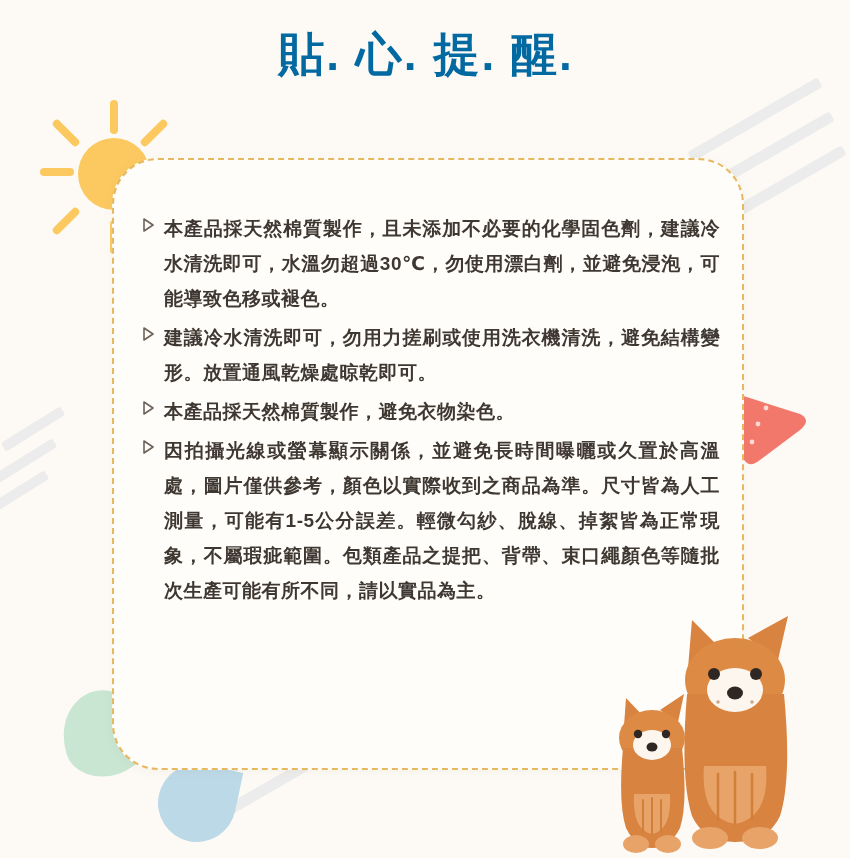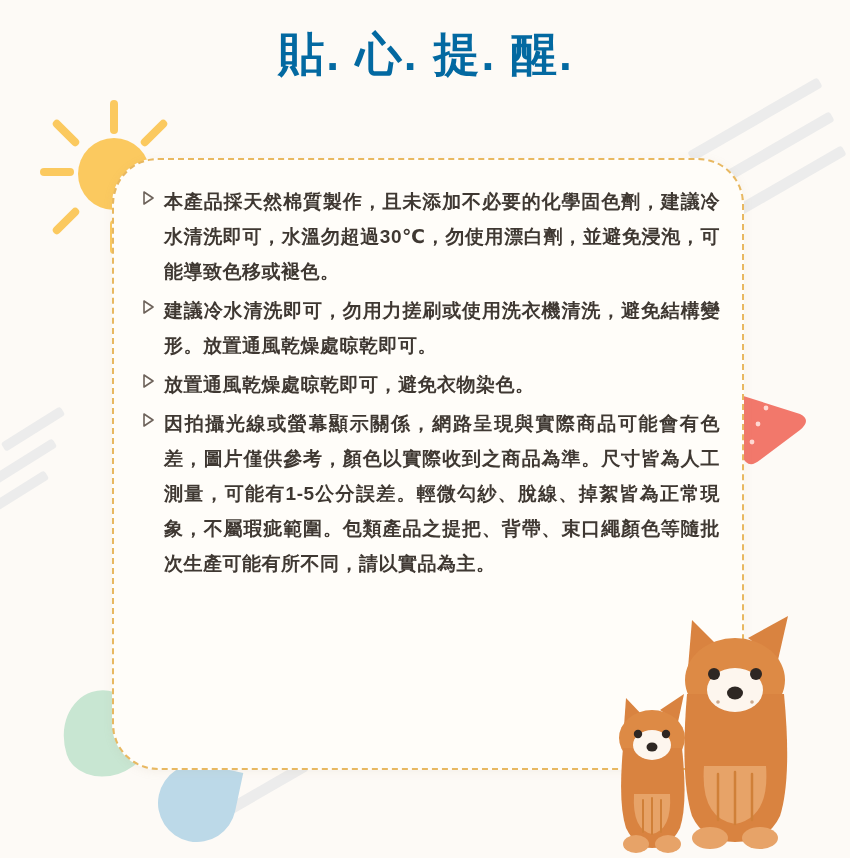--- a/index.html
+++ b/index.html
@@ -110,21 +110,21 @@
     height: 608px;
     background: #fffdf9;
     border: 2px dashed #e8b861;
     border-radius: 46px;
     box-shadow: 0 2px 10px rgba(180, 160, 130, 0.10);
   }
 
   .list {
     position: absolute;
     left: 142px;
-    top: 184px;
+    top: 211px;
     width: 578px;
   }
 
   .item {
     display: flex;
     align-items: flex-start;
     margin-bottom: 4px;
   }
   .bullet {
     flex: 0 0 auto;
@@ -220,31 +220,31 @@
     </span>
     <span class="text">建議冷水清洗即可，勿用力搓刷或使用洗衣機清洗，避免結構變形。放置通風乾燥處晾乾即可。</span>
   </div>
 
   <div class="item">
     <span class="bullet">
       <svg width="13" height="14" viewBox="0 0 13 14">
           <path d="M2 1 L11 7 L2 13 Z" fill="none" stroke="#6d625a" stroke-width="1.6" stroke-linejoin="round"></path>
         </svg>
     </span>
-    <span class="text">放置通風乾燥處晾乾即可，避免衣物染色。</span>
-  </div>
-
-
-  <div class="item">
-    <span class="bullet">
-      <svg width="13" height="14" viewBox="0 0 13 14">
-          <path d="M2 1 L11 7 L2 13 Z" fill="none" stroke="#6d625a" stroke-width="1.6" stroke-linejoin="round"></path>
-        </svg>
-    </span>
-    <span class="text">因拍攝光線或螢幕顯示關係，網路呈現與實際商品可能會有色差，圖片僅供參考，顏色以實際收到之商品為準。尺寸皆為人工測量，可能有1-5公分誤差。輕微勾紗、脫線、掉絮皆為正常現象，不屬瑕疵範圍。包類產品之提把、背帶、束口繩顏色等隨批次生產可能有所不同，請以實品為主。</span>
+    <span class="text">本產品採天然棉質製作，避免衣物染色。</span>
+  </div>
+
+
+  <div class="item">
+    <span class="bullet">
+      <svg width="13" height="14" viewBox="0 0 13 14">
+          <path d="M2 1 L11 7 L2 13 Z" fill="none" stroke="#6d625a" stroke-width="1.6" stroke-linejoin="round"></path>
+        </svg>
+    </span>
+    <span class="text">因拍攝光線或螢幕顯示關係，並避免長時間曝曬或久置於高溫處，圖片僅供參考，顏色以實際收到之商品為準。尺寸皆為人工測量，可能有1-5公分誤差。輕微勾紗、脫線、掉絮皆為正常現象，不屬瑕疵範圍。包類產品之提把、背帶、束口繩顏色等隨批次生產可能有所不同，請以實品為主。</span>
   </div>
 
 </div>
 
 <div class="foxes">
   <svg width="230" height="260" viewBox="0 0 230 260">
 
     <g>
 
       <path d="M96 70 L100 22 L130 52 Z" fill="#d98340"></path>

